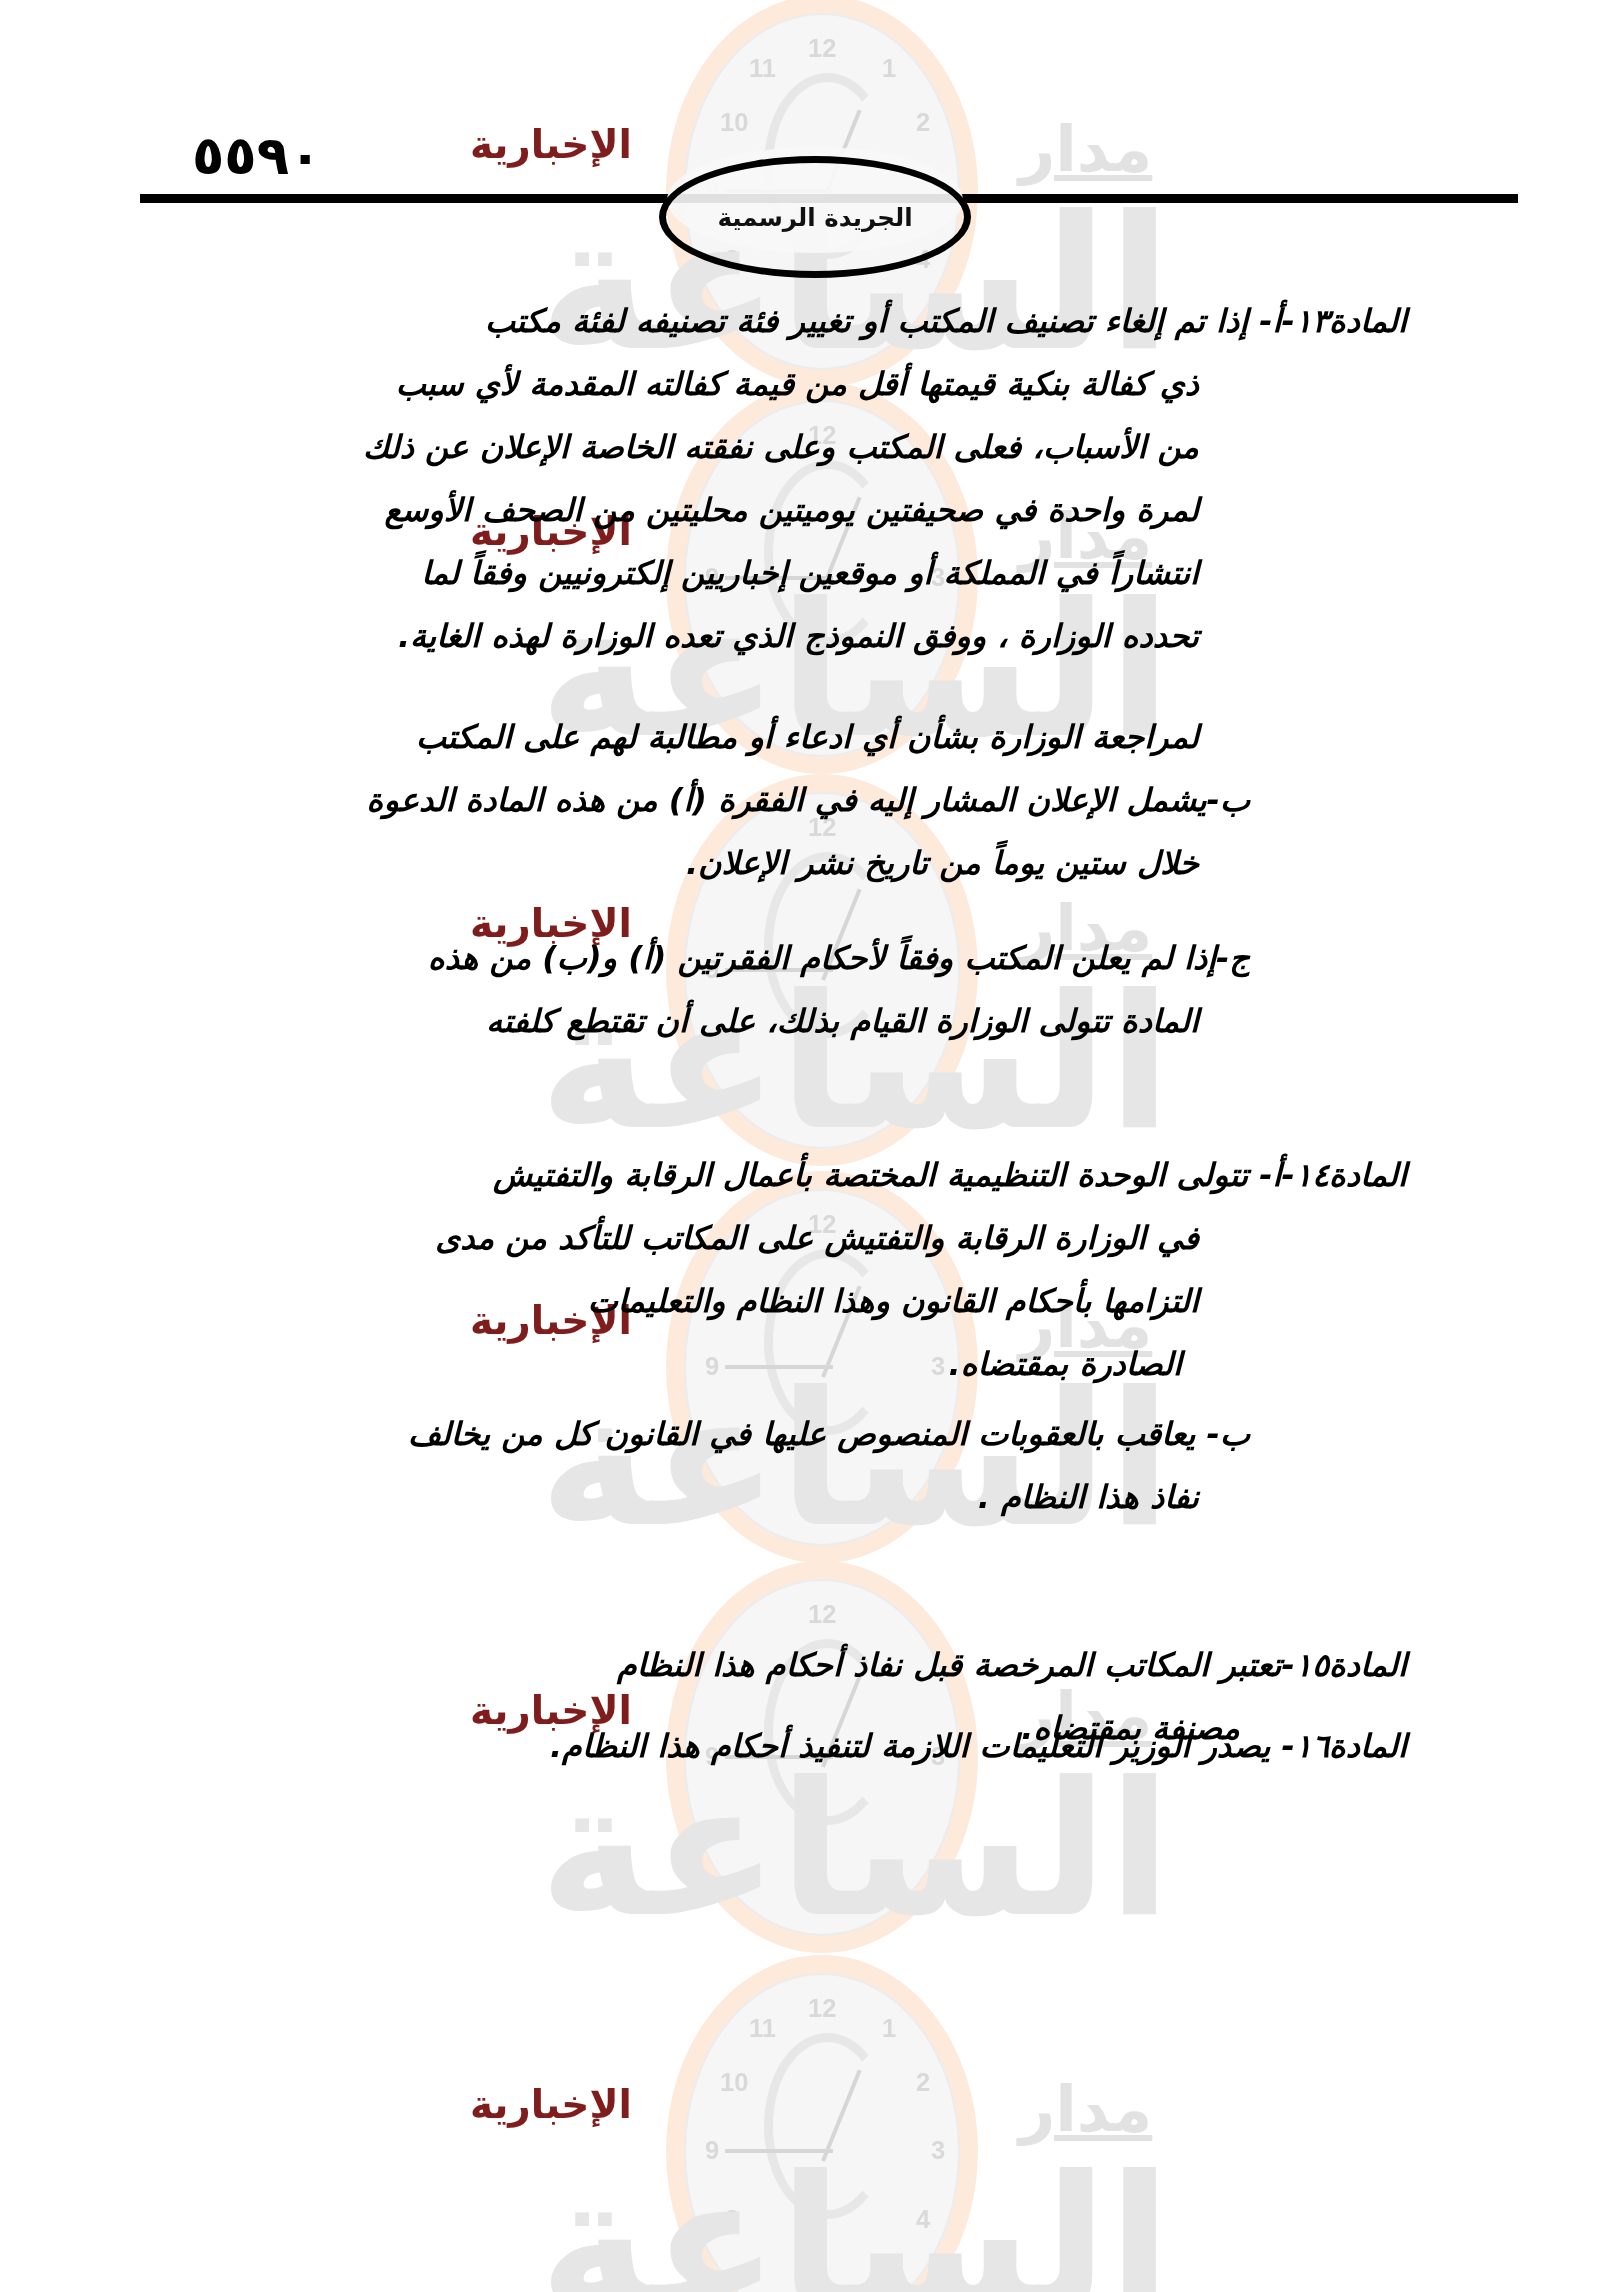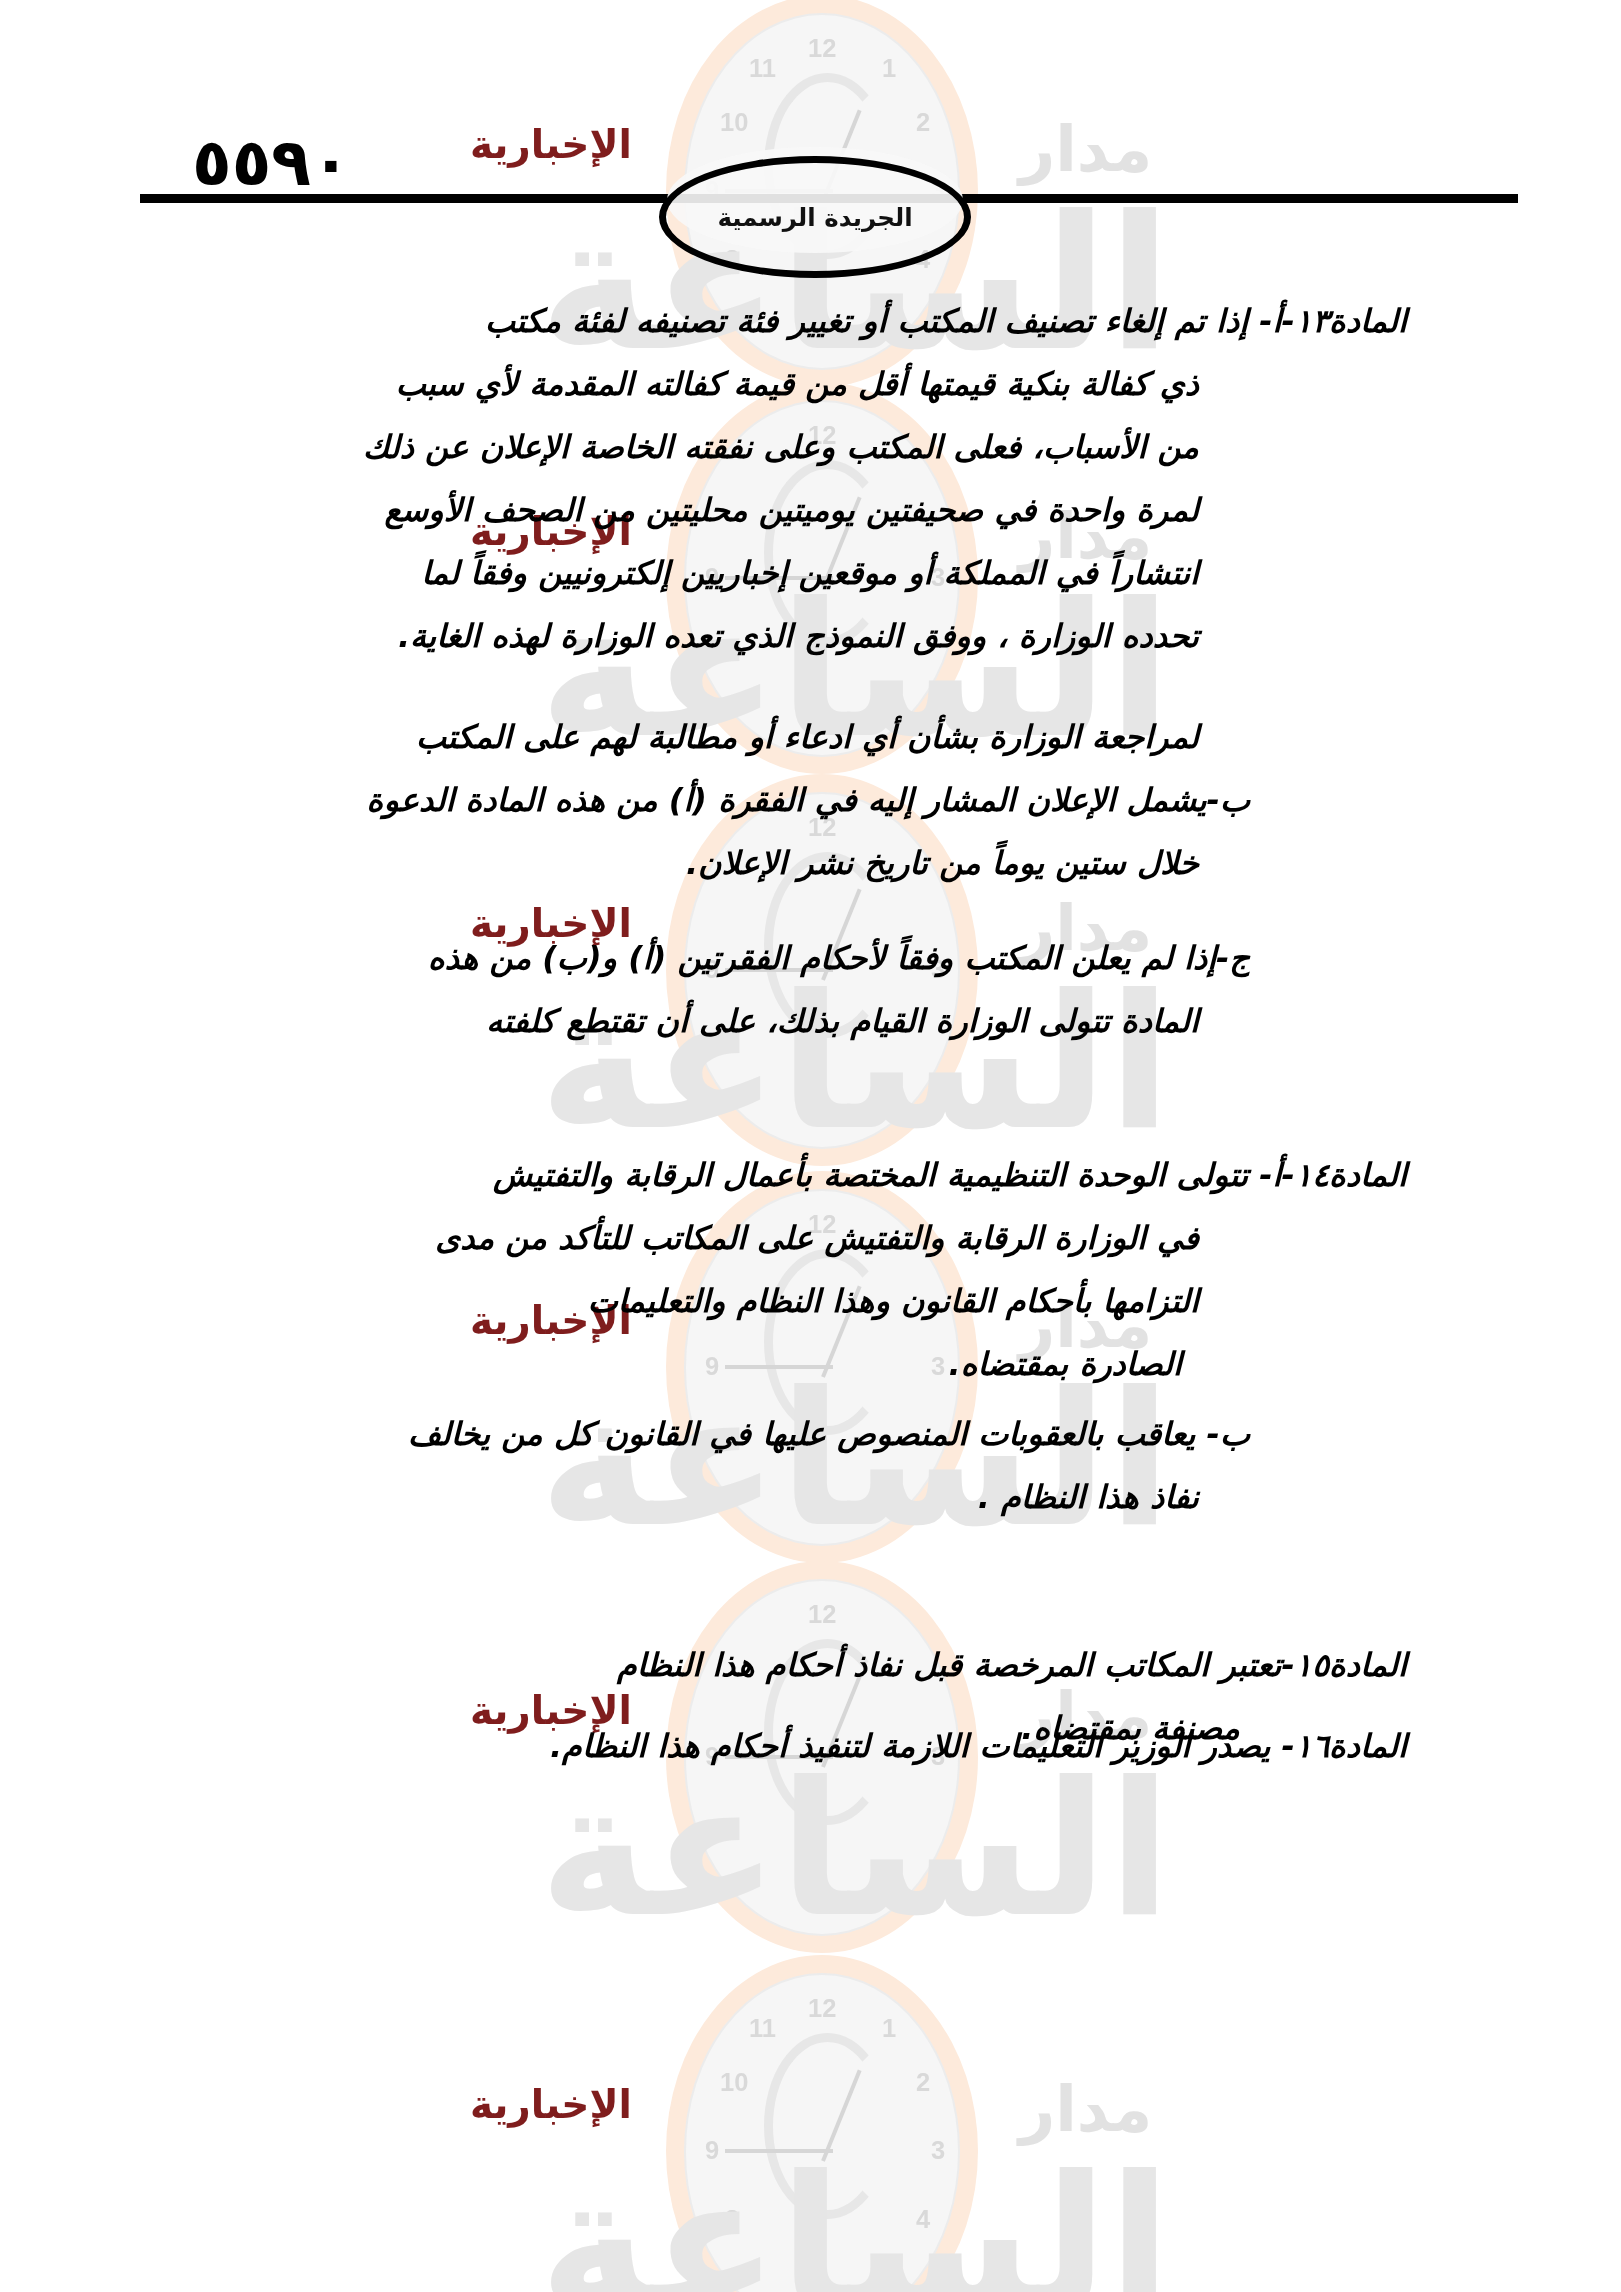--- a/index.html
+++ b/index.html
@@ -13,27 +13,27 @@
   .wm .face { position: absolute; left: 214px; top: 17.6px; width: 276px; height: 357px; border-radius: 50%;
               background: #f6f6f6; border: 2px solid #ececec; box-sizing: border-box; }
   .wm .num { position: absolute; font-family: "Liberation Sans", sans-serif; font-weight: bold; font-size: 25.5px; color: #d9d9d9; }
   .wm .hand-h { position: absolute; left: 255px; top: 194px; width: 108px; height: 3.9px; background: #d6d6d6; }
   .wm .hand-m { position: absolute; left: 351px; top: 108px; width: 3.9px; height: 98px; background: #d6d6d6; transform: rotate(22deg); transform-origin: bottom center; }
   .wm .swirl { position: absolute; left: 294px; top: 78px; width: 127px; height: 186px; border-radius: 50%;
                border: 9.8px solid #e7e7e7; border-right-color: transparent; box-sizing: border-box; }
   .wm .brand-big { position: absolute; left: 69px; top: 196px; font-family: "DejaVu Sans", sans-serif; font-weight: bold;
                    font-size: 186px; line-height: 1; color: #e6e6e6; letter-spacing: -3.9px; direction: rtl; white-space: nowrap; }
   .wm .brand-madar { position: absolute; left: 549px; top: 118px; font-family: "DejaVu Sans", sans-serif; font-weight: bold;
-                     font-size: 63px; color: #e2e2e2; direction: rtl; }
+                     font-size: 63px; color: #e2e2e2; direction: rtl; text-decoration: underline; }
   .wm .brand-news { position: absolute; left: 0px; top: 127px; font-family: "DejaVu Sans", sans-serif; font-weight: bold;
                     font-size: 39px; color: #7f1d1d; direction: rtl; }
 
   
   .page-number { position: absolute; left: 192px; top: 125px; font-family: "DejaVu Sans", sans-serif; font-weight: bold;
-                 font-size: 65px; color: #000; z-index: 2; direction: rtl; text-align: center; }
+                 font-size: 53px; color: #000; z-index: 2; direction: rtl; text-align: center; }
   .header-rule { position: absolute; left: 140px; top: 194px; width: 1378px; height: 8.8px; background: #000; z-index: 2; }
   .header-oval { position: absolute; left: 659px; top: 156px; width: 312px; height: 122px; border: 7.8px solid #000;
                  border-radius: 50%; background: rgba(255,255,255,0.0); box-sizing: border-box; z-index: 3;
                  display: flex; align-items: center; justify-content: center; }
   .header-title { font-family: "DejaVu Sans", sans-serif; font-weight: bold; font-size: 24.5px; color: #111; direction: rtl; }
   .oval-cover { position: absolute; left: 667px; top: 147px; width: 296px; height: 106px; border-radius: 50%;
                 background: rgba(248,248,248,0.9); z-index: 2; }
 
   
   .article { position: absolute; right: 214px; z-index: 4; direction: rtl; text-align: right; color: #000;

